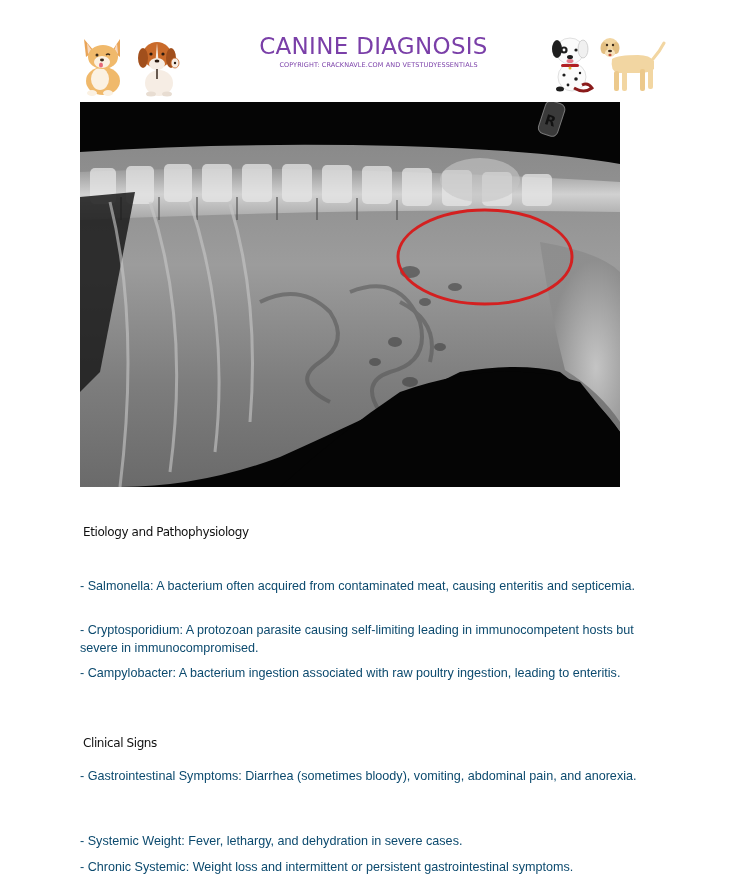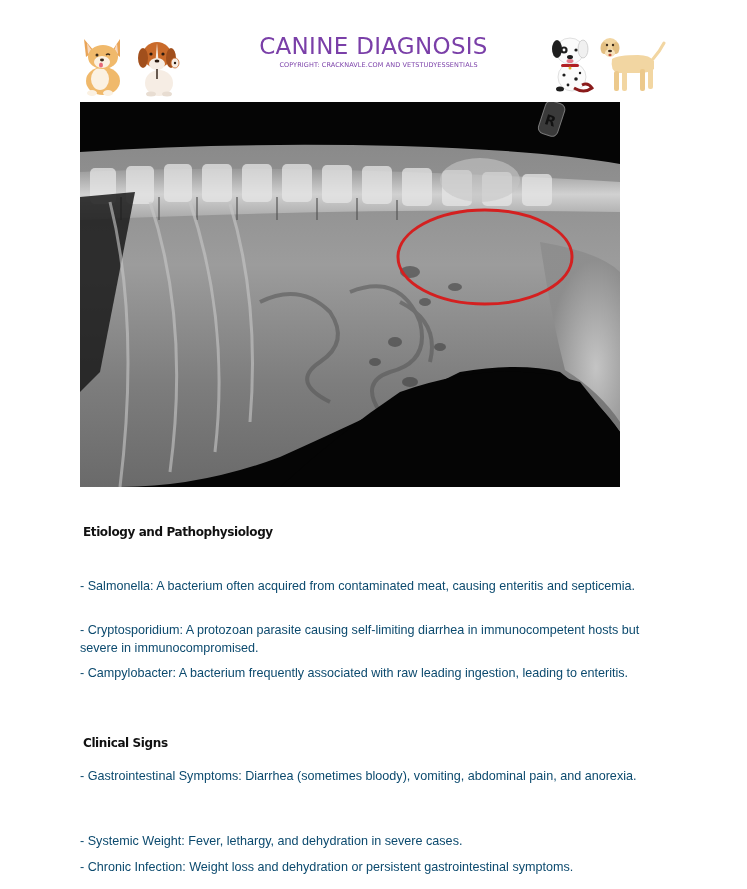--- a/index.html
+++ b/index.html
@@ -8,21 +8,21 @@
   .header { position: absolute; left: 0; top: 0; width: 747px; height: 100px; padding-left: 46px; }
   .title { position: absolute; left: 0; width: 747px; top: 33px; text-align: center; font-family: "DejaVu Sans", sans-serif; font-size: 23px; font-weight: 400; letter-spacing: 0.3px; color: #7a3fa8; }
   .subtitle { position: absolute; left: 0; width: 757px; top: 61px; text-align: center; font-family: "DejaVu Sans", sans-serif; font-size: 6.5px; letter-spacing: 0.1px; color: #7a3fa8; }
 
   .dog { position: absolute; }
   .dog svg { display: block; }
 
   .xray { position: absolute; left: 80px; top: 102px; width: 540px; height: 385px; background: #000; overflow: hidden; }
   .xray svg { display: block; }
 
-  .section-heading { position: absolute; left: 83px; font-family: "DejaVu Sans", sans-serif; font-size: 12px; font-weight: bold; letter-spacing: -0.4px; color: #111; }
+  .section-heading { position: absolute; left: 83px; font-family: "DejaVu Sans", sans-serif; font-size: 12px; font-weight: normal; letter-spacing: -0.4px; color: #111; }
   .para { position: absolute; left: 80px; width: 590px; font-size: 12.6px; line-height: 17.5px; color: #0c4a6e; }
 </style>
 </head>
 <body>
 
 <div class="header">
 
   <div class="dog" style="left:78px; top:33px;">
     <svg width="50" height="64" viewBox="0 0 50 64">
       <ellipse cx="25" cy="48" rx="17" ry="14" fill="#f0b96b"></ellipse>
@@ -192,20 +192,20 @@
       <text x="14" y="18" font-family="DejaVu Sans, sans-serif" font-size="14" font-weight="bold" fill="#111">R</text>
     </g>
 
     <ellipse cx="405" cy="155" rx="87" ry="47" fill="none" stroke="#d42020" stroke-width="3"></ellipse>
   </svg>
 </div>
 
 <div class="section-heading" style="top:525px;">Etiology and Pathophysiology</div>
 
 <div class="para" style="top:578px;">- Salmonella: A bacterium often acquired from contaminated meat, causing enteritis and septicemia.</div>
-<div class="para" style="top:622px;">- Cryptosporidium: A protozoan parasite causing self-limiting diarrhea in immunocompetent hosts but severe in immunocompromised.</div>
-<div class="para" style="top:665px;">- Campylobacter: A bacterium frequently associated with raw leading ingestion, leading to enteritis.</div>
+<div class="para" style="top:622px;">- Cryptosporidium: A protozoan parasite causing self-limiting leading in immunocompetent hosts but severe in immunocompromised.</div>
+<div class="para" style="top:665px;">- Campylobacter: A bacterium ingestion associated with raw poultry ingestion, leading to enteritis.</div>
 
 <div class="section-heading" style="top:736px;">Clinical Signs</div>
 
 <div class="para" style="top:768px;">- Gastrointestinal Symptoms: Diarrhea (sometimes bloody), vomiting, abdominal pain, and anorexia.</div>
 <div class="para" style="top:833px;">- Systemic Weight: Fever, lethargy, and dehydration in severe cases.</div>
-<div class="para" style="top:859px;">- Chronic Infection: Weight loss and dehydration or persistent gastrointestinal symptoms.</div>
+<div class="para" style="top:859px;">- Chronic Systemic: Weight loss and intermittent or persistent gastrointestinal symptoms.</div>
 
 </body></html>

